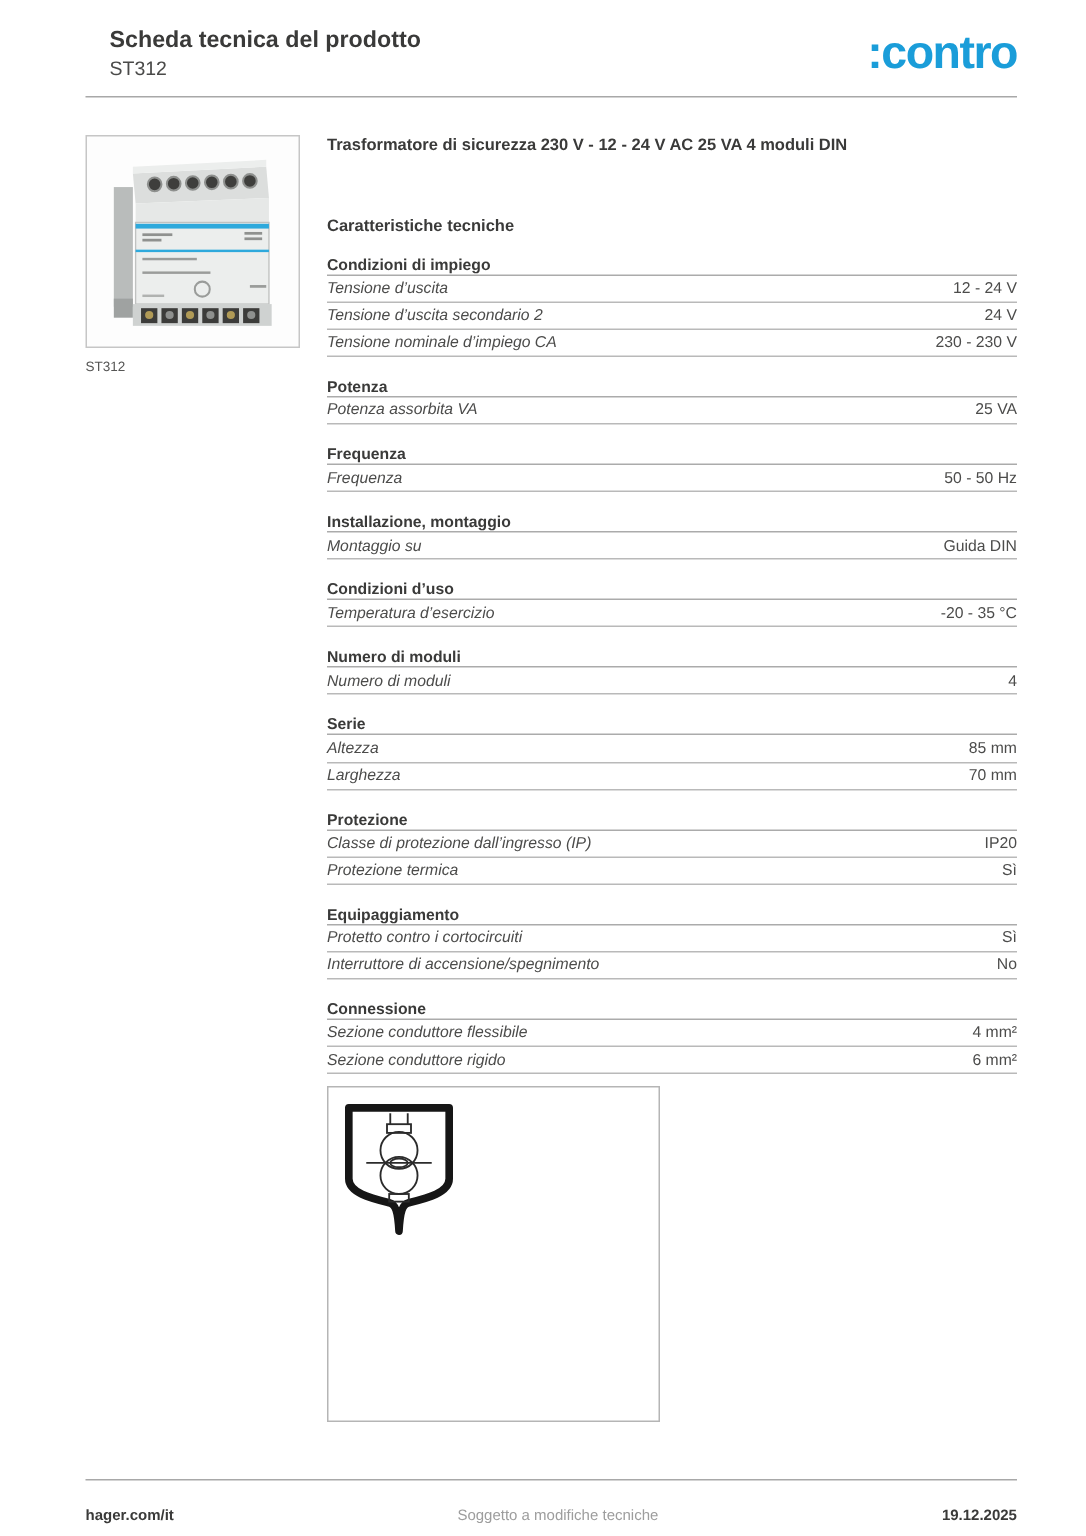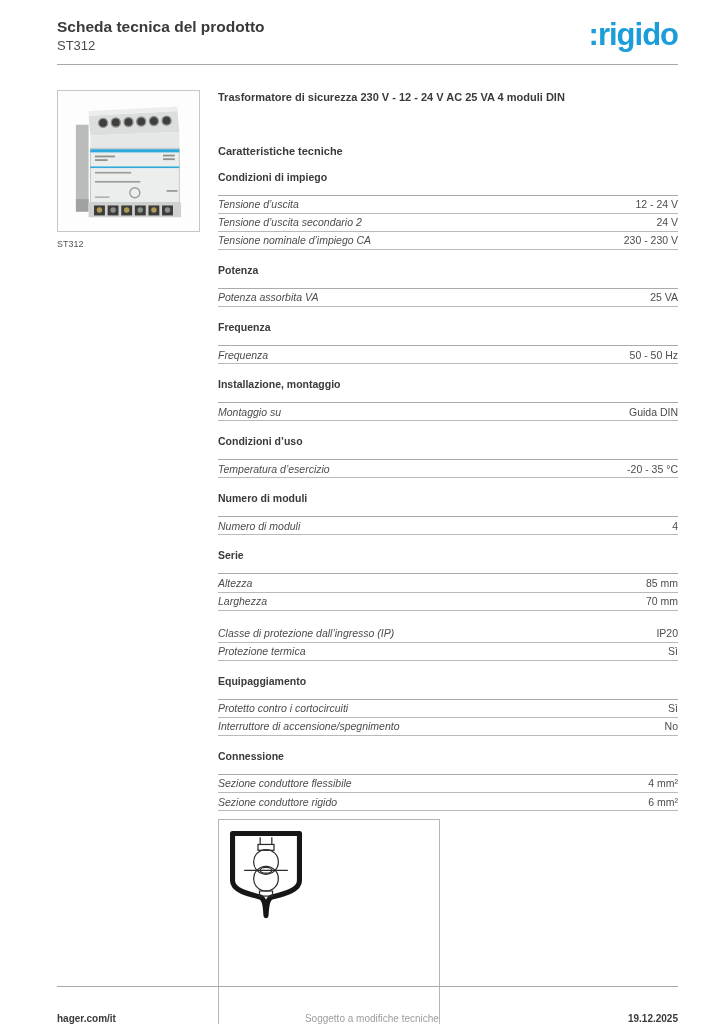--- a/index.html
+++ b/index.html
@@ -8,21 +8,21 @@
     width:724px; height:1024px;
     font-family:"Liberation Sans", sans-serif;
     color:#3d3d3c;
     position:relative;
     overflow:hidden;
   }
   .page { position:relative; width:724px; height:1024px; }
   .inner { padding:0 46px 0 57px; }
 
   
-  .header { display:flex; justify-content:space-between; align-items:flex-start; padding-top:17px; }
+  .header { display:flex; justify-content:space-between; align-items:flex-start; padding-top:17px;margin-left:16px; }
   .h-title { font-size:15.5px; font-weight:bold; color:#3a3a39; line-height:1.25; }
   .h-sub   { font-size:13px; color:#4a4a49; margin-top:2px; }
   .logo    { font-size:31px; font-weight:bold; color:#1a9dd9; letter-spacing:-1px; line-height:1; margin-top:2px; }
   .toprule { border:0; border-top:1px solid #a8a8a8; margin-top:11px; }
 
   
   .main { display:flex; margin-top:25px; }
   .leftcol { width:143px; flex:0 0 143px; }
   .imgbox {
     width:143px; height:142px;
@@ -32,21 +32,21 @@
   }
   .caption { font-size:9px; color:#565655; margin-top:7px; }
 
   .rightcol { flex:1; margin-left:18px; }
   .prod-title { font-size:11px; font-weight:bold; color:#3a3a39; margin-top:0; line-height:1.3; }
   .char-head  { font-size:11px; font-weight:bold; color:#3a3a39; margin-top:40px; }
 
   .section { margin-top:14px; }
   .stitle {
     font-size:10.5px; font-weight:bold; color:#3a3a39;
-    padding-bottom:12px; border-bottom:1px solid #ababab;
+    padding-bottom:0; border-bottom:1px solid #ababab;
   }
   .row {
     display:flex; justify-content:space-between; align-items:baseline;
     font-size:10.5px; color:#4c4c4b;
     padding:2.5px 0 2px; border-bottom:1px solid #b9b9b9;
     line-height:1.2;
   }
   .row .lab { text-align:left;font-style:italic; }
   .row .val { text-align:right; white-space:nowrap; padding-left:10px; }
 
@@ -54,39 +54,39 @@
   .ill-box {
     margin-top:8px; width:222px; height:224px;
     border:1px solid #b5b5b5; background:#ffffff;
     padding:7px;
   }
 
   
   .footer {
     position:absolute; left:57px; right:46px; bottom:0; height:38px;
     border-top:1px solid #a8a8a8;
-    display:flex; justify-content:space-between; align-items:flex-end;
+    display:flex; justify-content:space-between; align-items:center;
     padding-top:9px;
   }
   .f-site   { font-size:10px; font-weight:bold; color:#3a3a39; text-decoration:none; }
   .f-notice { font-size:10px; color:#9d9d9d; }
   .f-date   { font-size:10px; font-weight:bold; color:#3a3a39; }
 </style>
 </head>
 <body>
 
 <div class="page">
   <div class="inner">
 
     <div class="header">
       <div>
         <div class="h-title">Scheda tecnica del prodotto</div>
         <div class="h-sub">ST312</div>
       </div>
-      <div class="logo">:rigido</div>
+      <div class="logo">:contro</div>
     </div>
     <hr class="toprule">
 
     <div class="main">
 
       <div class="leftcol">
         <div class="imgbox">
           <svg width="127" height="128" viewBox="0 0 140 140">
 
             <rect x="12" y="30" width="14" height="88" fill="#b9bcbb"></rect>
@@ -196,20 +196,21 @@
             <span class="lab">Altezza</span>
             <span class="val">85 mm</span>
           </div>
           <div class="row">
             <span class="lab">Larghezza</span>
             <span class="val">70 mm</span>
           </div>
         </div>
 
         <div class="section">
+          <div class="stitle">Protezione</div>
           <div class="row">
             <span class="lab">Classe di protezione dall’ingresso (IP)</span>
             <span class="val">IP20</span>
           </div>
           <div class="row">
             <span class="lab">Protezione termica</span>
             <span class="val">Sì</span>
           </div>
         </div>
 

